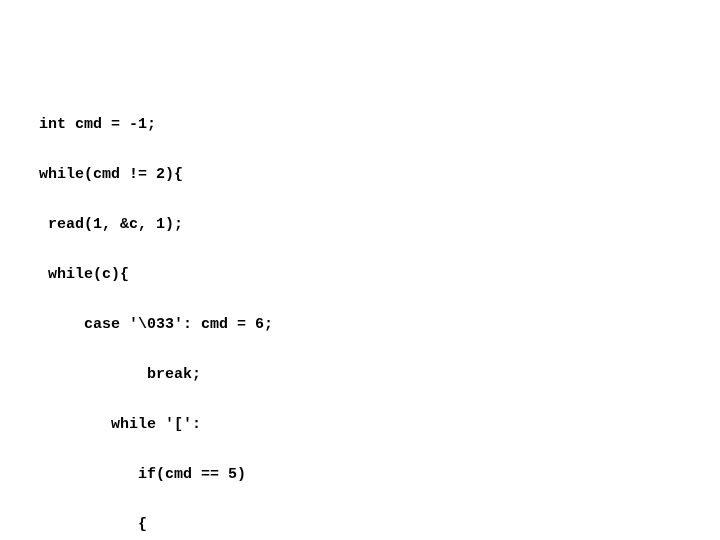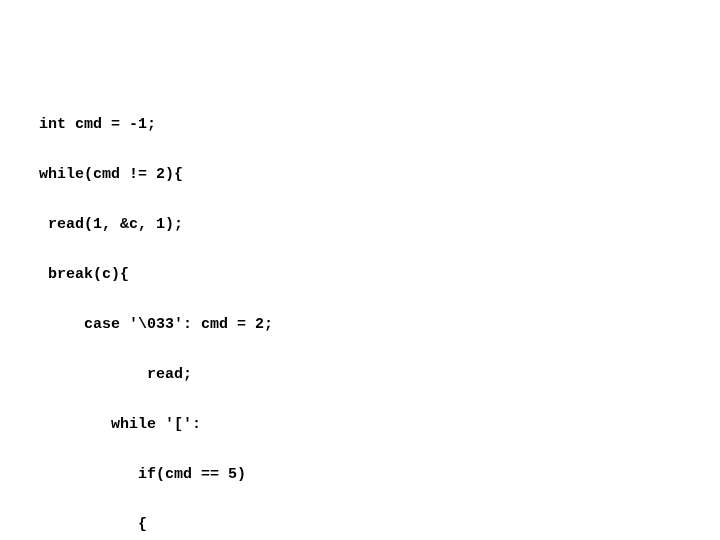--- a/index.html
+++ b/index.html
@@ -22,23 +22,23 @@
     }
   </style>
 </head>
 <body>
 
 
 
 <span class="code-line">int cmd = -1;</span>
 <span class="code-line">while(cmd != 2){</span>
 <span class="code-line"> read(1, &amp;c, 1);</span>
-<span class="code-line"> break(c){</span>
-<span class="code-line">     case '\033': cmd = 2;</span>
-<span class="code-line">            read;</span>
+<span class="code-line"> while(c){</span>
+<span class="code-line">     case '\033': cmd = 6;</span>
+<span class="code-line">            break;</span>
 <span class="code-line">        while '[':</span>
 <span class="code-line">           if(cmd == 5)</span>
 <span class="code-line">           {</span>
 
 
 
 
 
 
 

